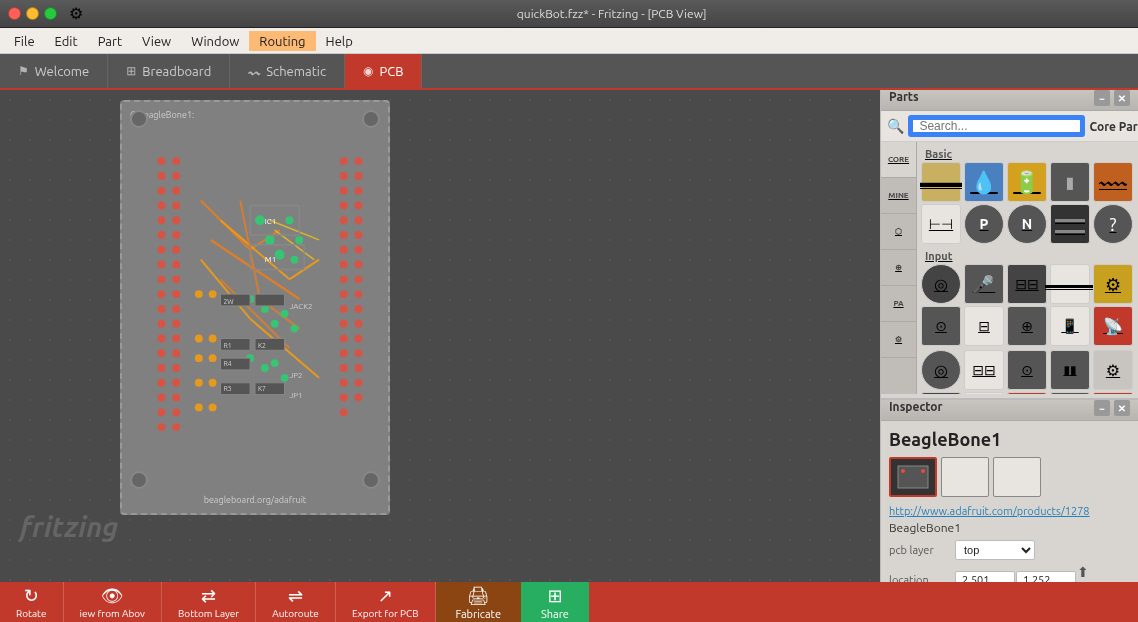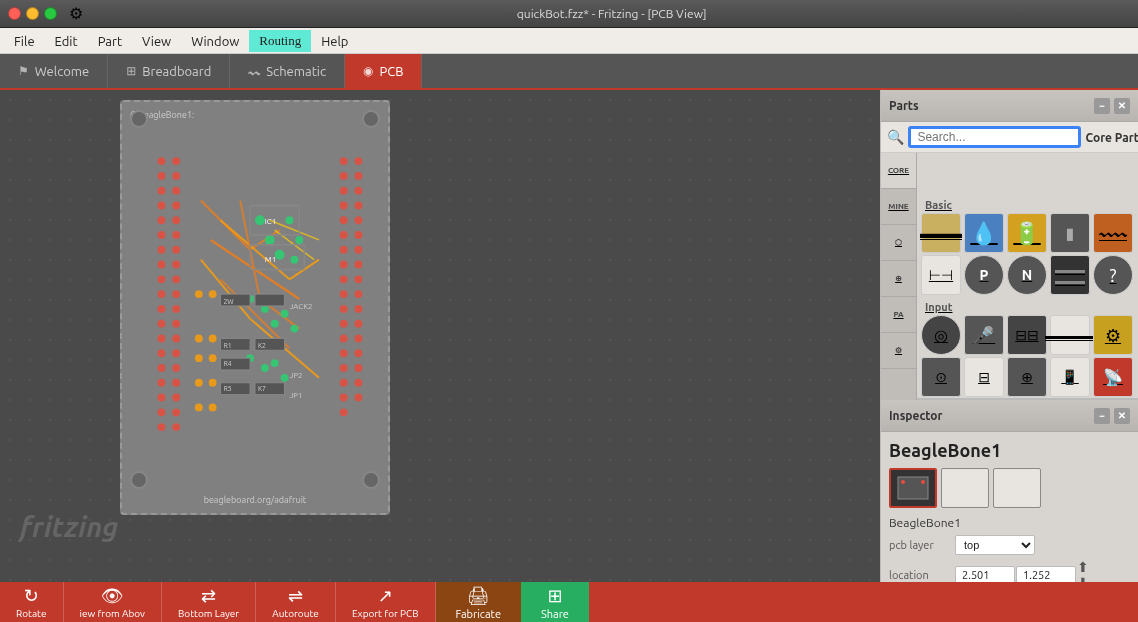--- a/index.html
+++ b/index.html
@@ -30,21 +30,21 @@
       align-items: center;
       padding: 0 4px;
       border-bottom: 1px solid #ccc;
     }
     .menubar-item {
       padding: 3px 10px;
       font-size: 13px;
       color: #222;
       cursor: pointer;
     }
-    .menubar-item.active { background: #5eead4; font-family: Liberation Serif, serif; }
+    .menubar-item.active { background: #fdba74; }
 
     
     .tabbar {
       height: 36px;
       background: #555;
       display: flex;
       align-items: stretch;
       border-bottom: 2px solid #c0392b;
     }
     .tab {
@@ -113,24 +113,24 @@
     }
 
     
     .parts-panel {
       flex: 0 0 auto;
       height: 310px;
       background: #d8d5d0;
       border-bottom: 2px solid #bbb;
     }
     .panel-header {
-      height: 32px;
+      height: 21px;
       background: linear-gradient(to bottom, #c8c5c0, #b8b5b0);
       display: flex;
-      align-items: center;
+      align-items: flex-start;
       padding: 0 8px;
       border-bottom: 1px solid #aaa;
       font-size: 12px;
       font-weight: bold;
       color: #333;
     }
     .panel-header-title { flex: 1; }
     .panel-header-btns { display: flex; gap: 4px; }
     .panel-header-btn { width: 16px; height: 16px; background: #999; border-radius: 2px; display: flex; align-items: center; justify-content: center; font-size: 10px; color: #fff; cursor: pointer; }
 
@@ -138,21 +138,21 @@
       display: flex;
       align-items: center;
       padding: 4px 6px;
       background: #e8e5e0;
       border-bottom: 1px solid #ccc;
       gap: 4px;
     }
     .parts-search input {
       flex: 1;
       height: 22px;
-      border: 3px solid #3b82f6;
+      border: 5px solid #3b82f6;
       border-radius: 3px;
       padding: 0 6px;
       font-size: 12px;
       background: #fff;
     }
     .search-icon { font-size: 14px; color: #666; }
 
     .parts-grid-container {
       display: flex;
       height: 252px;
@@ -175,21 +175,20 @@
       color: #444;
       border-bottom: 1px solid #aaa;
       cursor: pointer;
     }
     .parts-sidebar-item.active { background: #d8d5d0; }
 
     .parts-content {
       flex: 1;
       overflow-y: auto;
       padding: 4px;
-      margin-top: 40px;
     }
     .parts-section-label {
       font-size: 11px;
       color: #555;
       padding: 2px 4px;
       font-weight: bold;
     }
     .parts-grid {
       display: grid;
       grid-template-columns: repeat(5, 1fr);
@@ -681,20 +680,21 @@
             <svg width="40" height="32" viewBox="0 0 40 32">
                 <rect x="5" y="5" width="30" height="22" fill="#555" stroke="#888" stroke-width="1"></rect>
                 <circle cx="10" cy="10" r="2" fill="#e74c3c"></circle>
                 <circle cx="30" cy="10" r="2" fill="#e74c3c"></circle>
               </svg>
           </div>
           <div class="inspector-img" style="background:#e8e5e0;"></div>
           <div class="inspector-img" style="background:#e8e5e0;"></div>
         </div>
 
+        <a class="inspector-link">http://www.adafruit.com/products/1278</a>
         <div class="inspector-name">BeagleBone1</div>
 
 
         <div class="inspector-row">
           <span class="inspector-label">pcb layer</span>
           <select class="inspector-select">
             <option>top</option>
           </select>
         </div>
 

